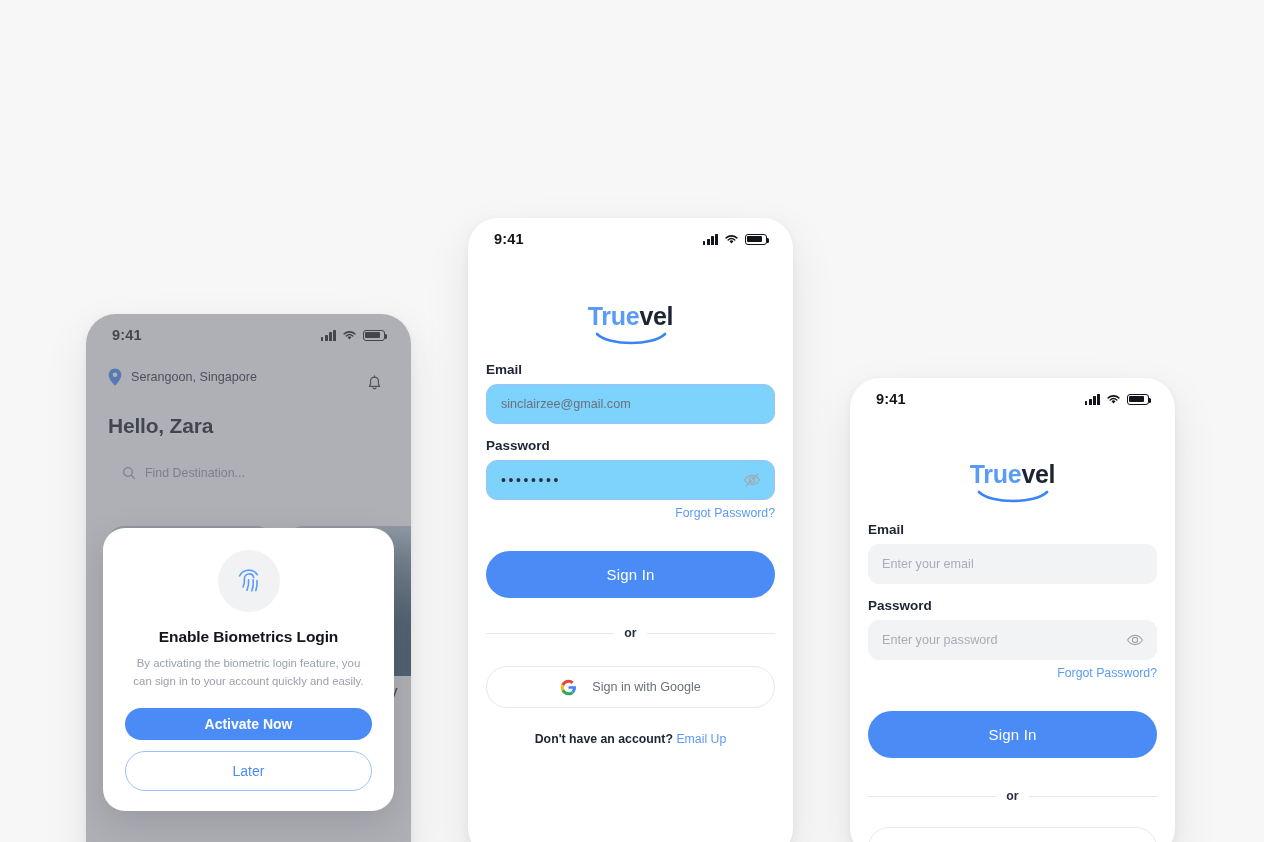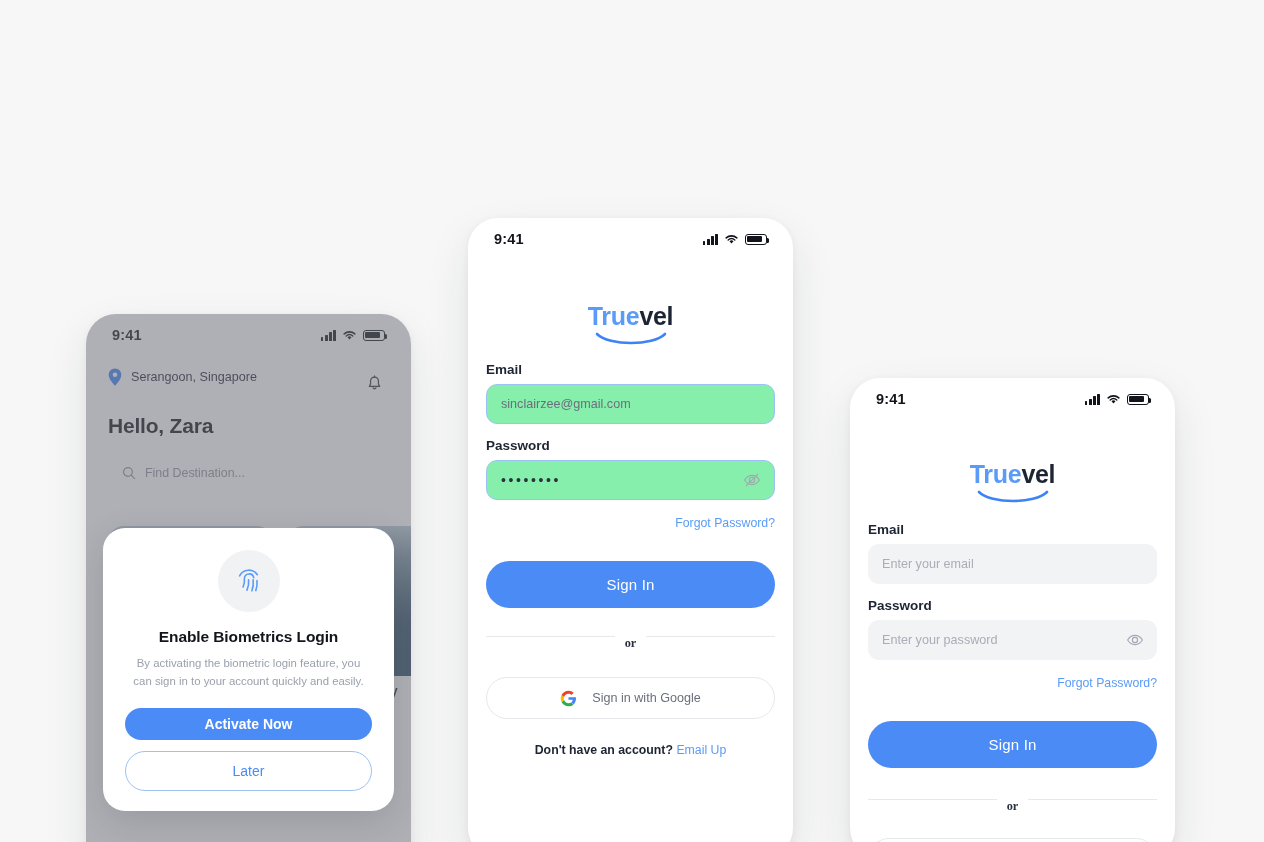--- a/index.html
+++ b/index.html
@@ -148,58 +148,57 @@
     border-radius: 11px;
     background: #f1f2f4;
     display: flex;
     align-items: center;
     padding: 0 14px;
     box-sizing: border-box;
     font-size: 12.6px;
     color: #5d6270;
     position: relative;
   }
-  .input.bordered { border: 1.2px solid #9cc2f5; background: #86efac; }
+  .input.bordered { border: 1.2px solid #9cc2f5; background: #7dd3fc; }
   .input.plain { border: none; background: #f2f3f5; }
   .input .ph { color: #a9adb8; }
   .input .val { color: #6a6f7b; }
   .dots { letter-spacing: 2.6px; font-size: 14px; color: #2c313c; }
   .eye {
     position: absolute;
     right: 13px;
     top: 50%;
     transform: translateY(-50%);
     width: 18px; height: 18px;
   }
   .forgot {
     text-align: right;
     color: #5b9bf8;
     font-size: 12.3px;
     font-weight: 500;
-    margin-top: 16px;
+    margin-top: 6px;
   }
   .btn-primary {
     height: 47px;
     border-radius: 26px;
     background: #4a8bf5;
     color: #fff;
     display: flex;
     align-items: center;
     justify-content: center;
     font-size: 15px;
     letter-spacing: .2px;
   }
   .or-row {
     display: flex;
-    align-items: flex-start;
+    align-items: center;
     gap: 10px;
     font-size: 12.3px;
     color: #2b3040;
     font-weight: bold;
-    font-family: Liberation Serif, serif;
   }
   .or-row::before, .or-row::after {
     content: "";
     flex: 1;
     height: 1px;
     background: #e6e8ec;
   }
   .btn-google {
     height: 40px;
     border-radius: 22px;

